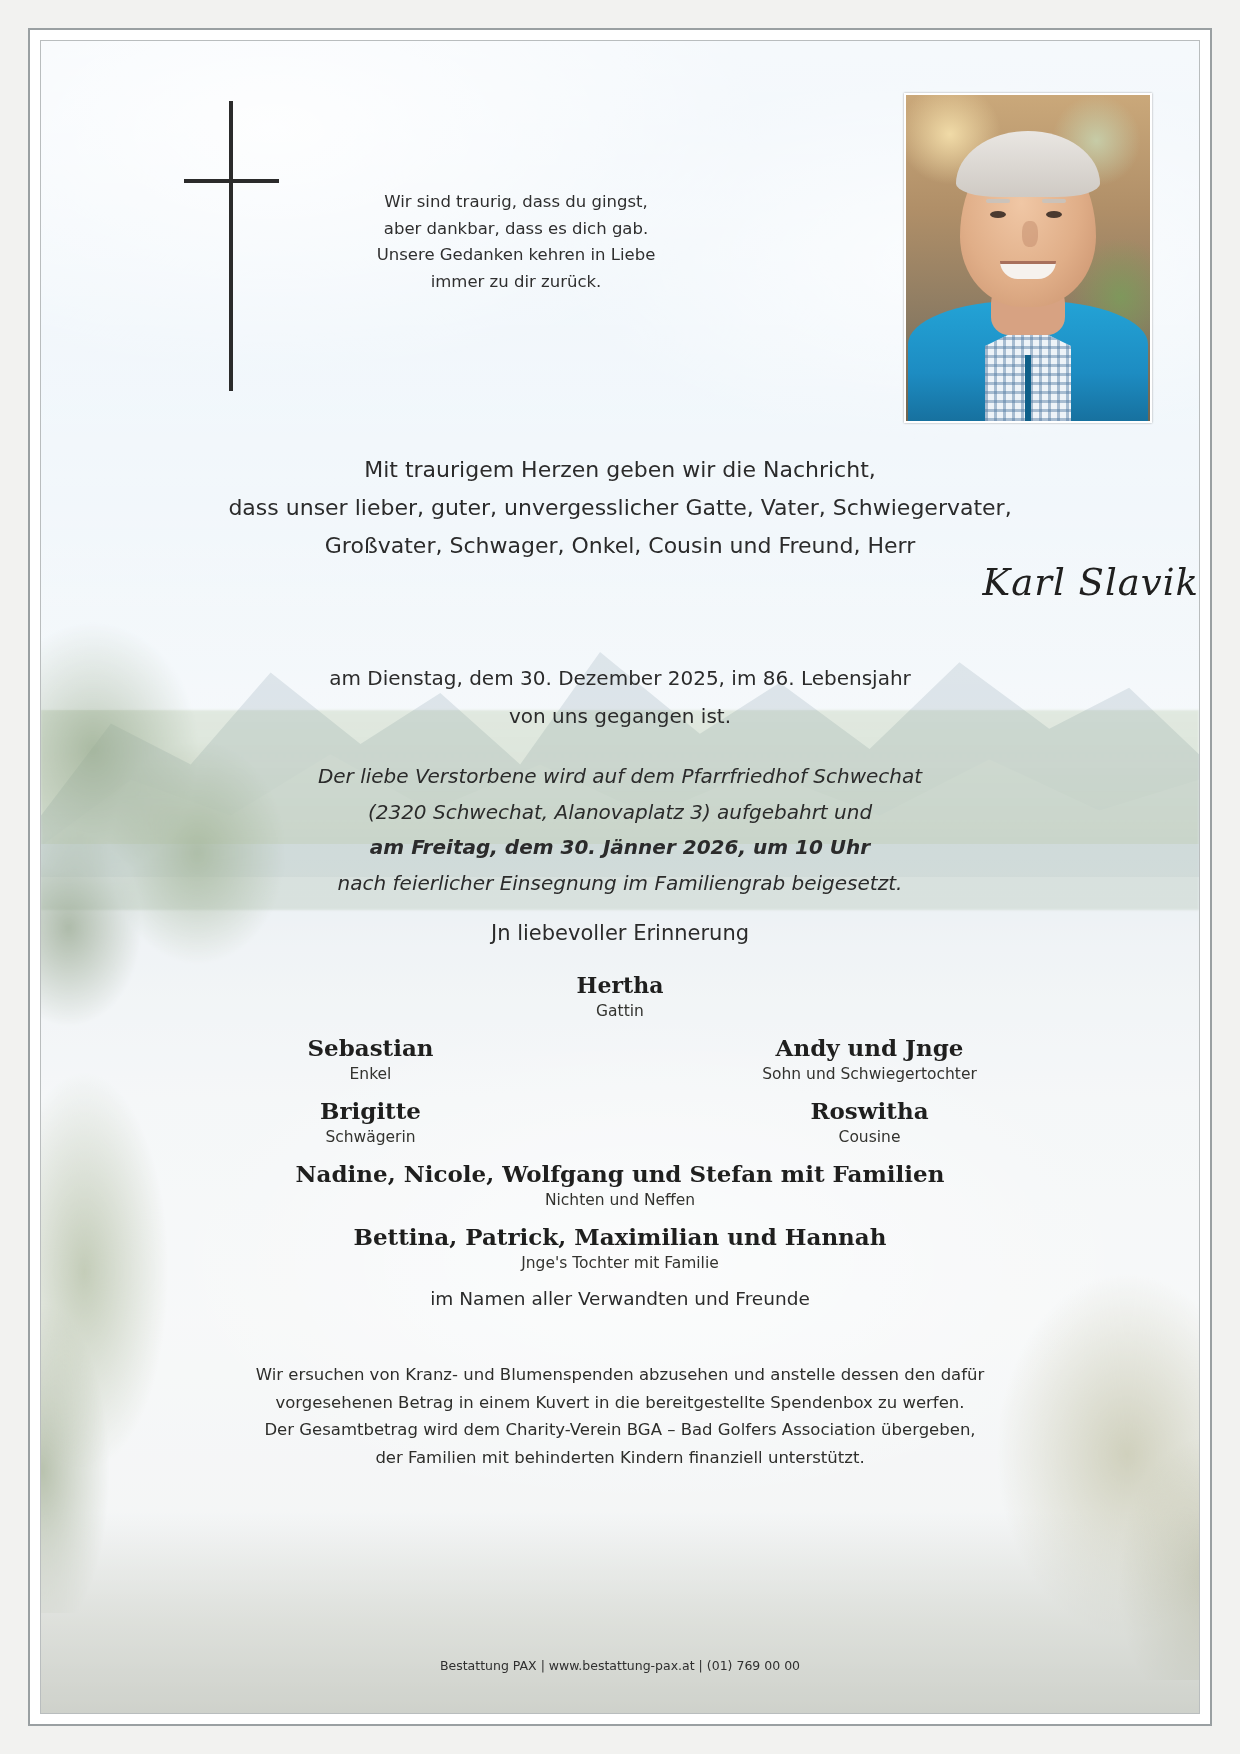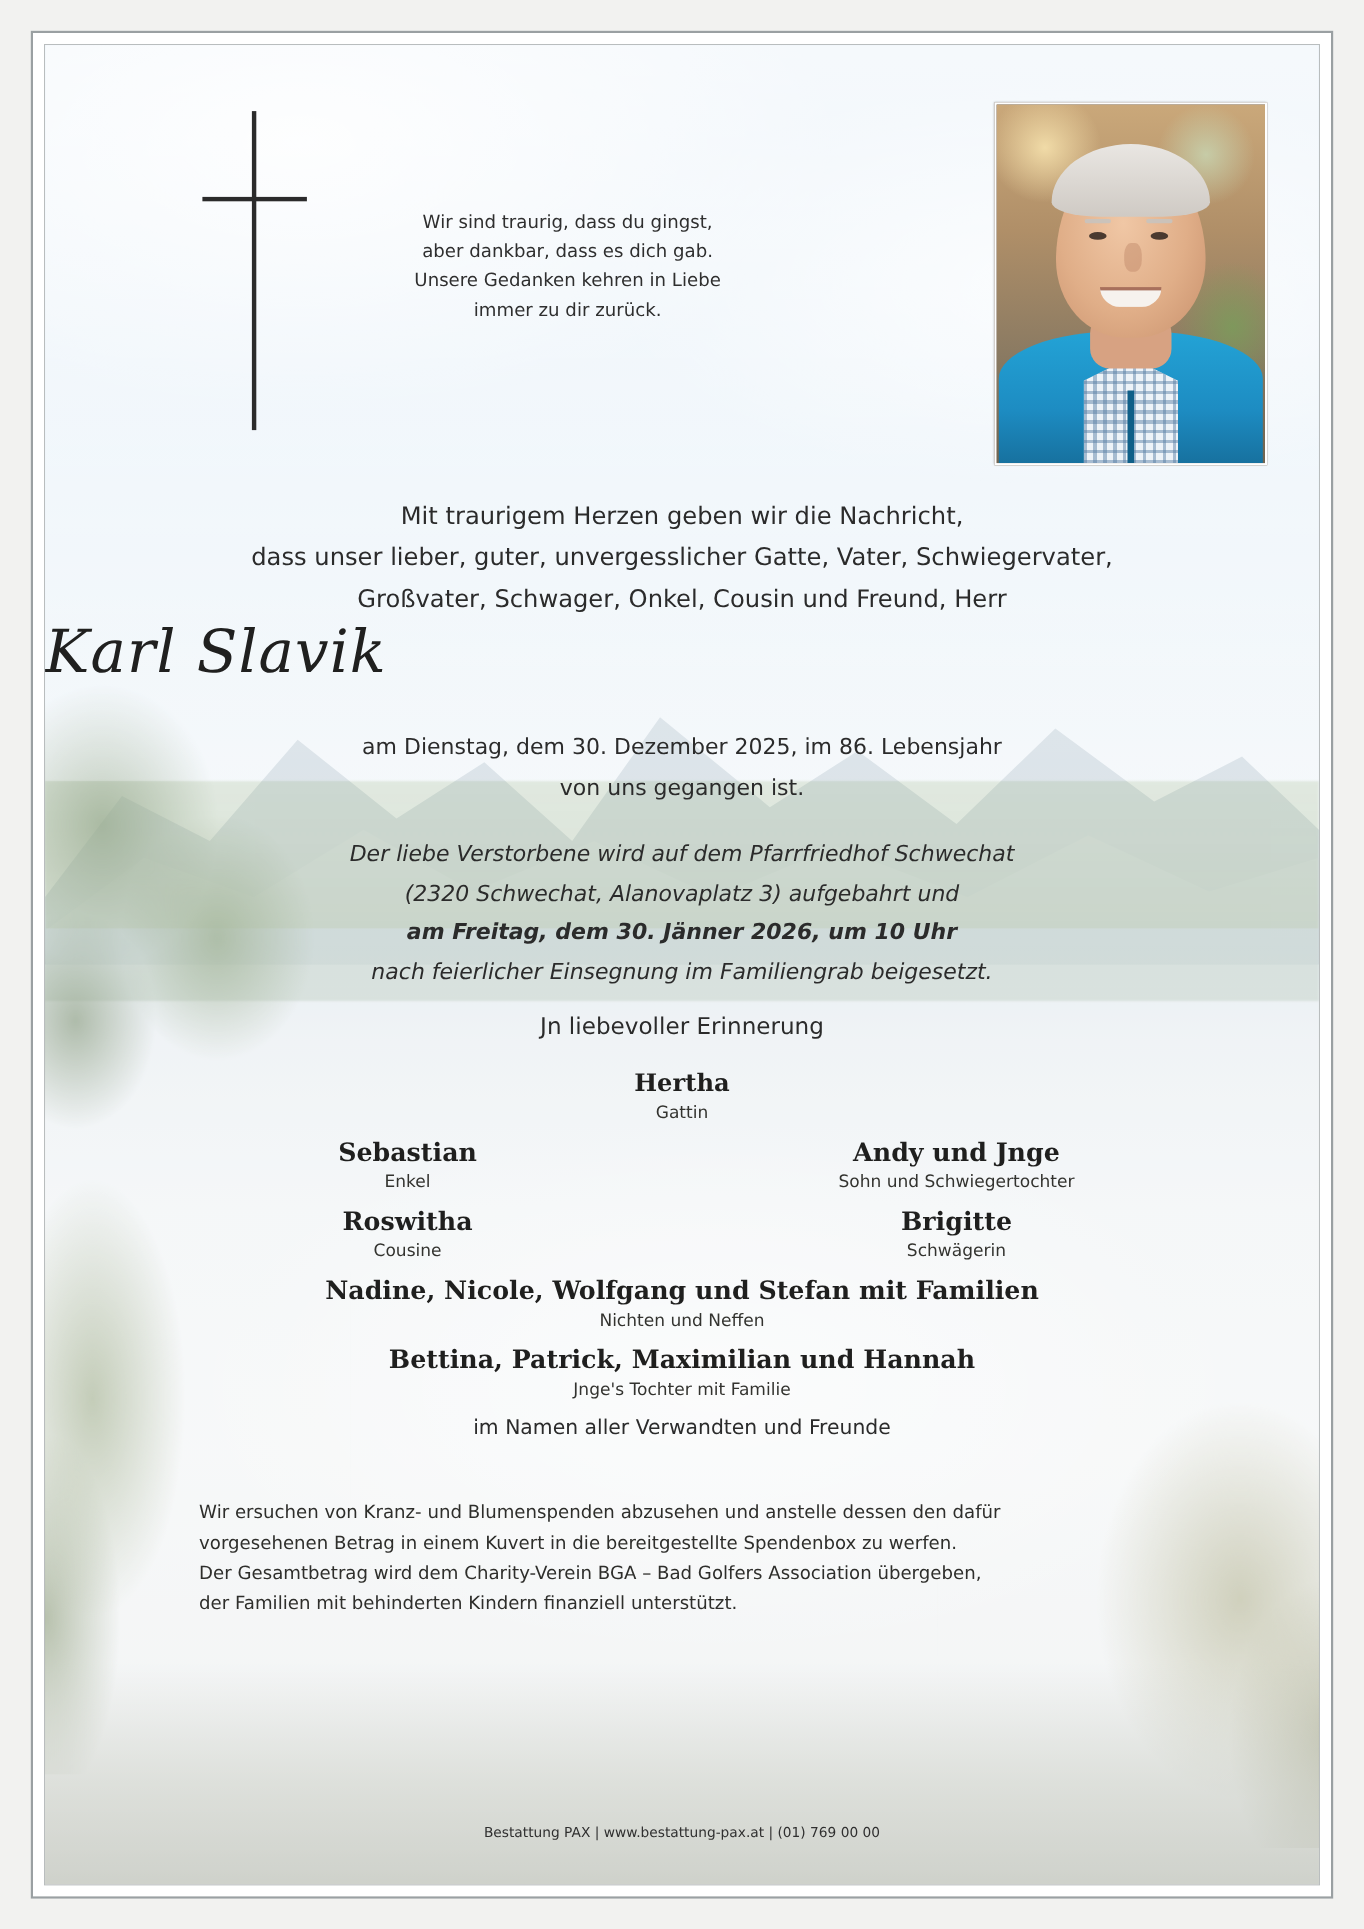--- a/index.html
+++ b/index.html
@@ -294,23 +294,23 @@
     text-align: center;
     font-size: 22px;
     line-height: 1.72;
     color: #2b2b2b;
   }
 
   .name {
     position: absolute;
     left: 0; right: 0;
     top: 520px;
-    text-align: left;
+    text-align: right;
     font-family: "DejaVu Serif", serif;
-    font-size: 54px;
+    font-size: 37px;
     font-style: italic;
     letter-spacing: 1px;
     color: #20201f;
   }
 
   .when {
     position: absolute;
     left: 60px; right: 60px;
     top: 618px;
     text-align: center;
@@ -378,21 +378,21 @@
     top: 1247px;
     text-align: center;
     font-size: 18.5px;
     color: #2b2b2b;
   }
 
   .donation {
     position: absolute;
     left: 140px; right: 140px;
     top: 1320px;
-    text-align: left;
+    text-align: center;
     font-size: 16.5px;
     line-height: 1.68;
     color: #2e2e2b;
   }
 
   .footer {
     position: absolute;
     left: 0; right: 0;
     bottom: 40px;
     text-align: center;
@@ -488,26 +488,26 @@
             <div class="fam-rel">Enkel</div>
           </div>
           <div class="fam-col">
             <div class="fam-name big">Andy und Jnge</div>
             <div class="fam-rel">Sohn und Schwiegertochter</div>
           </div>
         </div>
 
         <div class="fam-row">
           <div class="fam-col">
+            <div class="fam-name big">Brigitte</div>
+            <div class="fam-rel">Schwägerin</div>
+          </div>
+          <div class="fam-col">
             <div class="fam-name big">Roswitha</div>
             <div class="fam-rel">Cousine</div>
-          </div>
-          <div class="fam-col">
-            <div class="fam-name big">Brigitte</div>
-            <div class="fam-rel">Schwägerin</div>
           </div>
         </div>
 
         <div class="fam-block">
           <div class="fam-name big">Nadine, Nicole, Wolfgang und Stefan mit Familien</div>
           <div class="fam-rel">Nichten und Neffen</div>
         </div>
 
         <div class="fam-block">
           <div class="fam-name big">Bettina, Patrick, Maximilian und Hannah</div>

